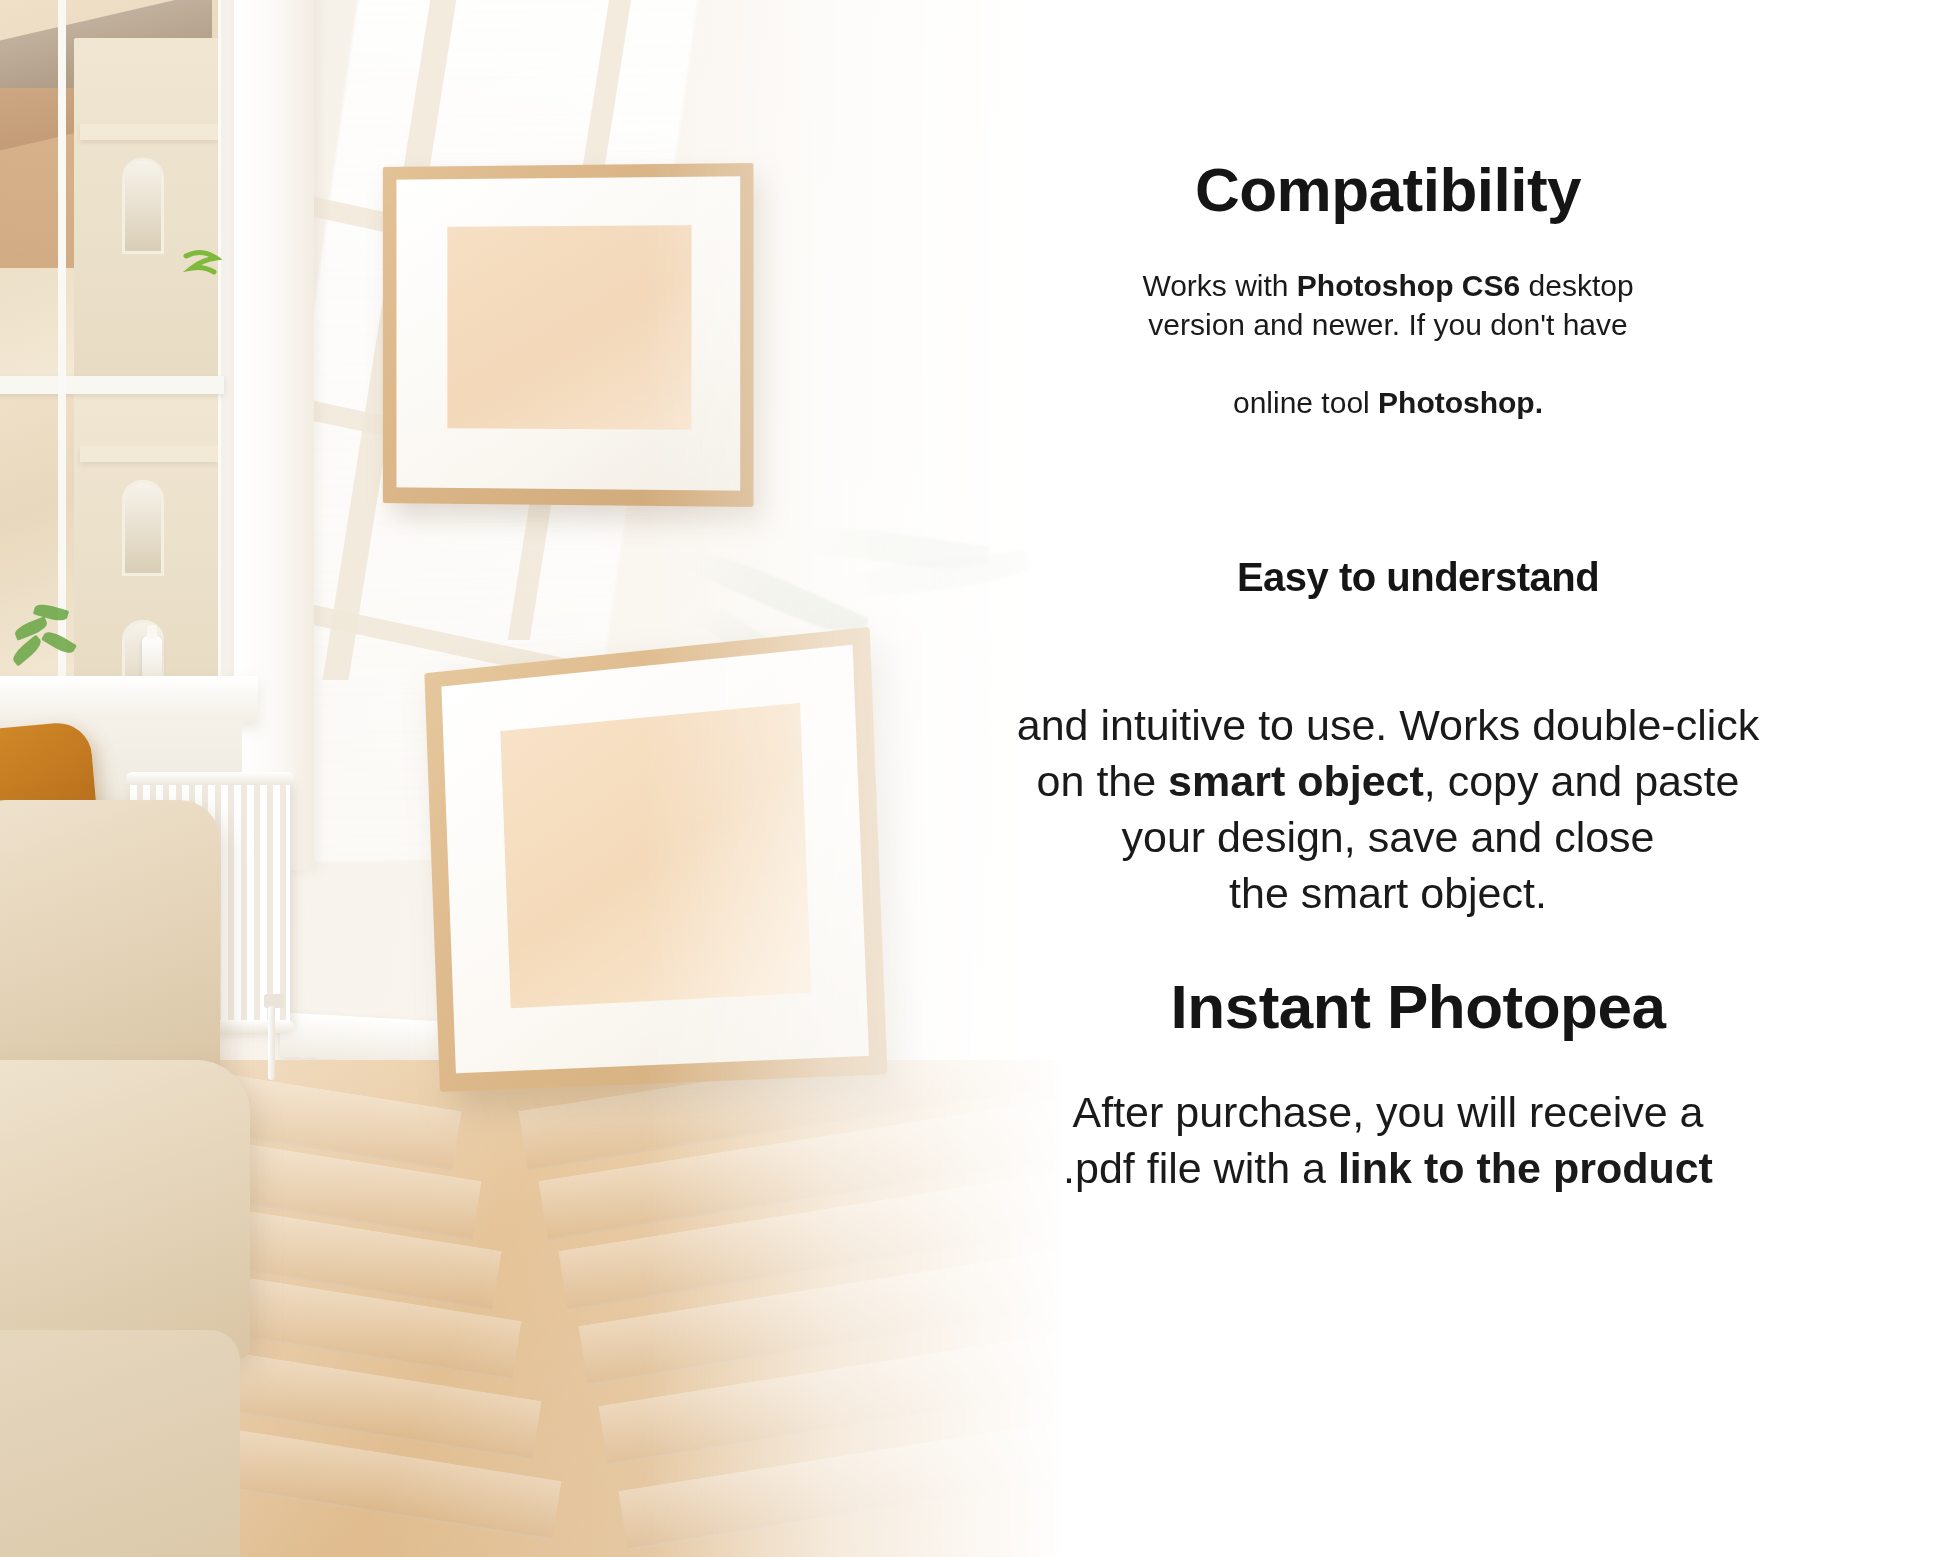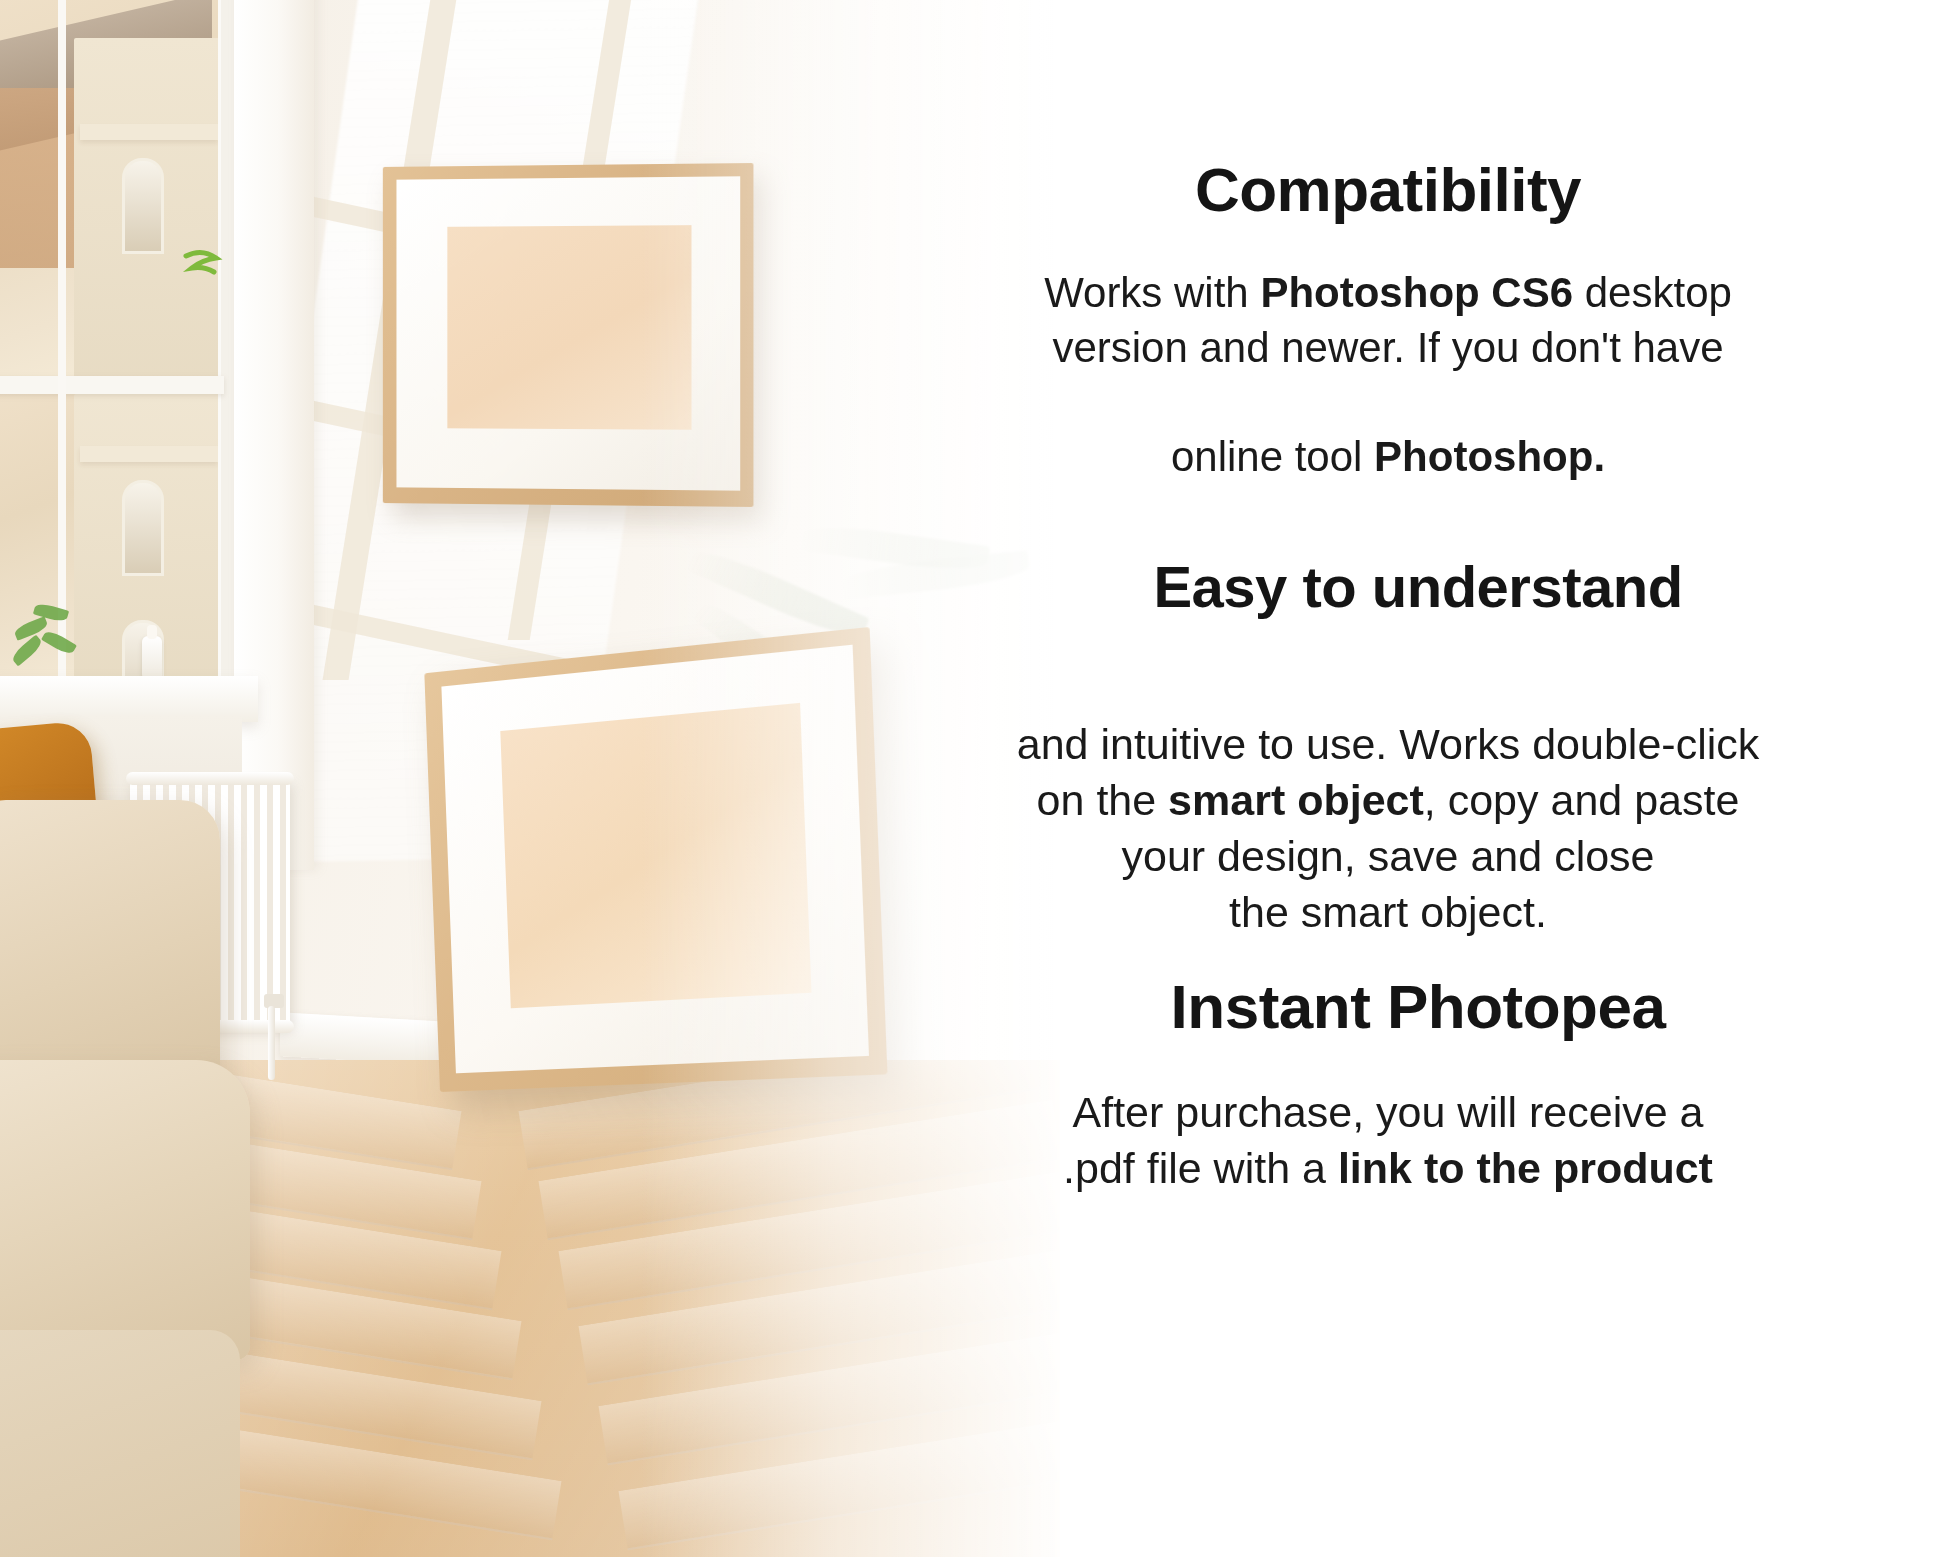--- a/index.html
+++ b/index.html
@@ -257,24 +257,24 @@
   }
   .para {
     color:#1a1a1a;
     line-height:1.30;
     font-family:"Liberation Sans", sans-serif;
   }
   .para b { font-weight:bold; }
 
   #block-compat { top:138px; }
   #block-compat .heading { font-size:62px; }
-  #block-compat .para { font-size:42px; margin-top:44px; padding:0 106px; }
+  #block-compat .para { font-size:30px; margin-top:44px; padding:0 106px; }
 
   #block-easy { top:537px; }
-  #block-easy .heading { font-size:58px; padding-left:60px;}
+  #block-easy .heading { font-size:40px; padding-left:60px;}
   #block-easy .para { font-size:43px; margin-top:44px; padding:0 8px; }
 
   #block-instant { top:955px; }
   #block-instant .heading { font-size:62px; padding-left:60px;}
   #block-instant .para { font-size:43px; margin-top:46px; padding:0 30px; }
 </style>
 </head>
 <body>
 
 <div class="page">

